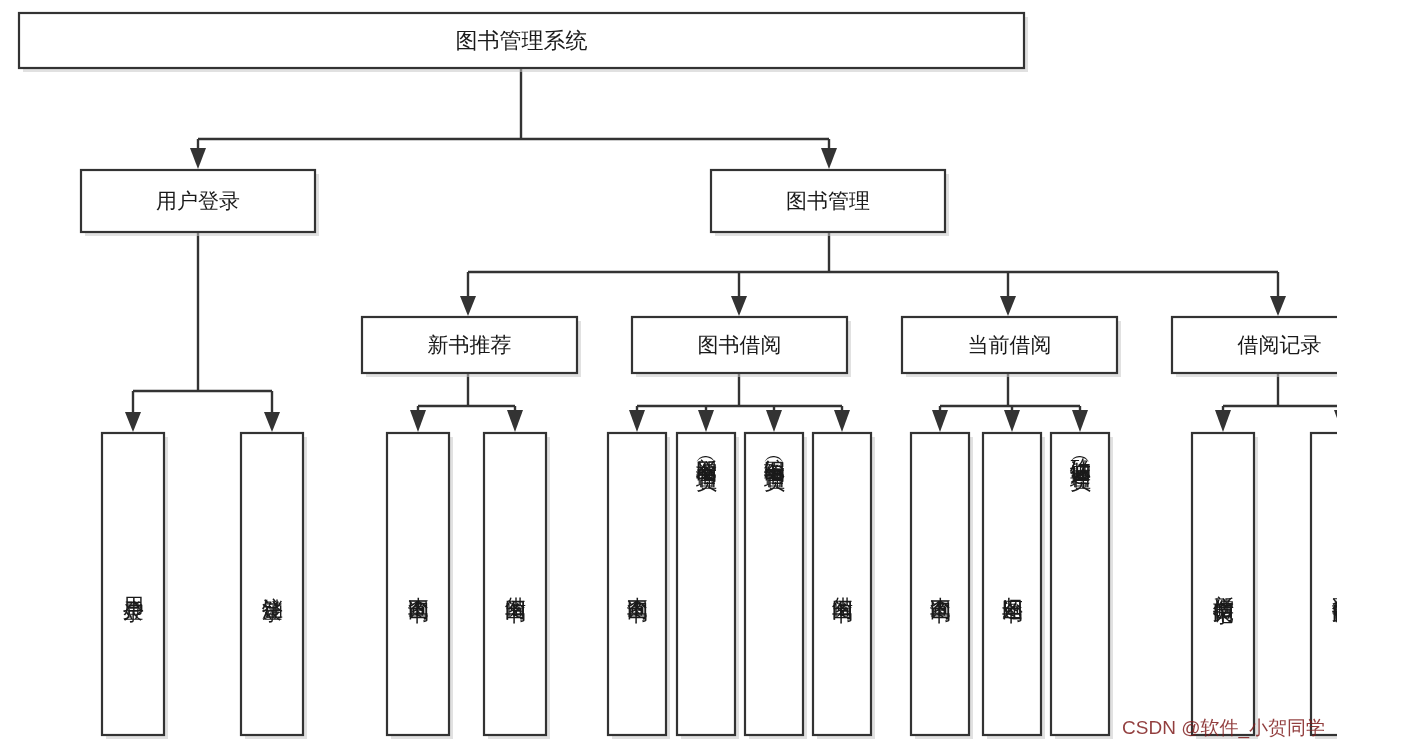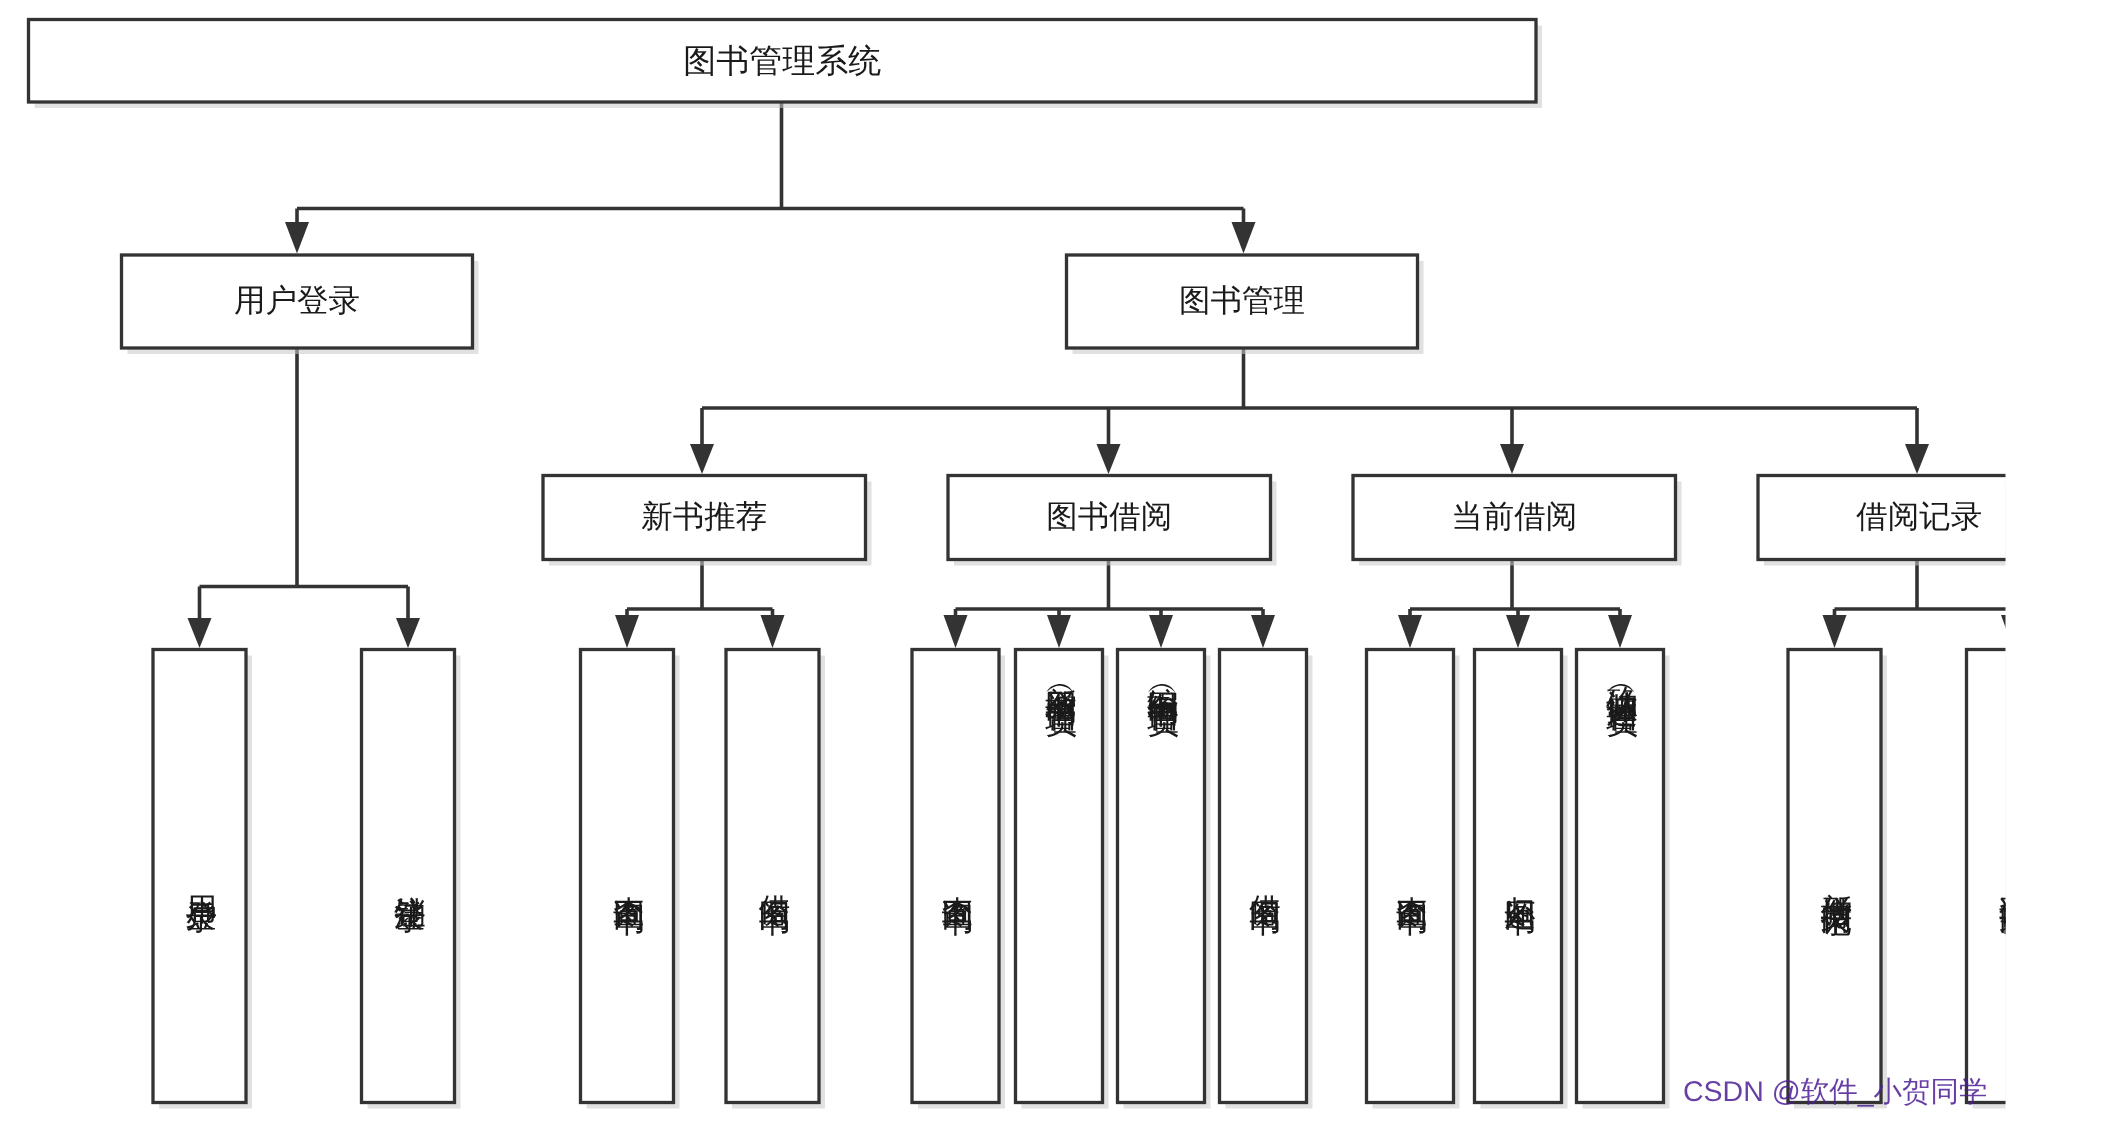--- a/index.html
+++ b/index.html
@@ -77,21 +77,21 @@
     color: #1a1a1a;
     white-space: nowrap;
     text-align: center;
   }
   .watermark {
     position: absolute;
     right: 12px;
     bottom: 6px;
     font-family: "Liberation Sans", "DejaVu Sans", sans-serif;
     font-size: 19px;
-    color: #4c1d95;
+    color: #7f1d1d;
     opacity: 0.85;
     white-space: nowrap;
     pointer-events: none;
   }
 </style>
 </head>
 <body>
 
 <div id="diagram-root">
 

